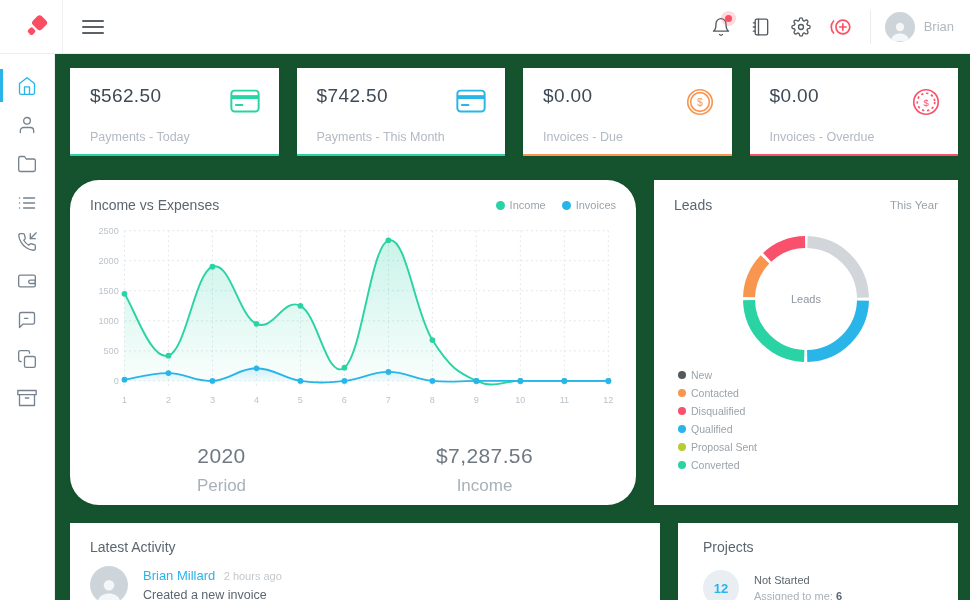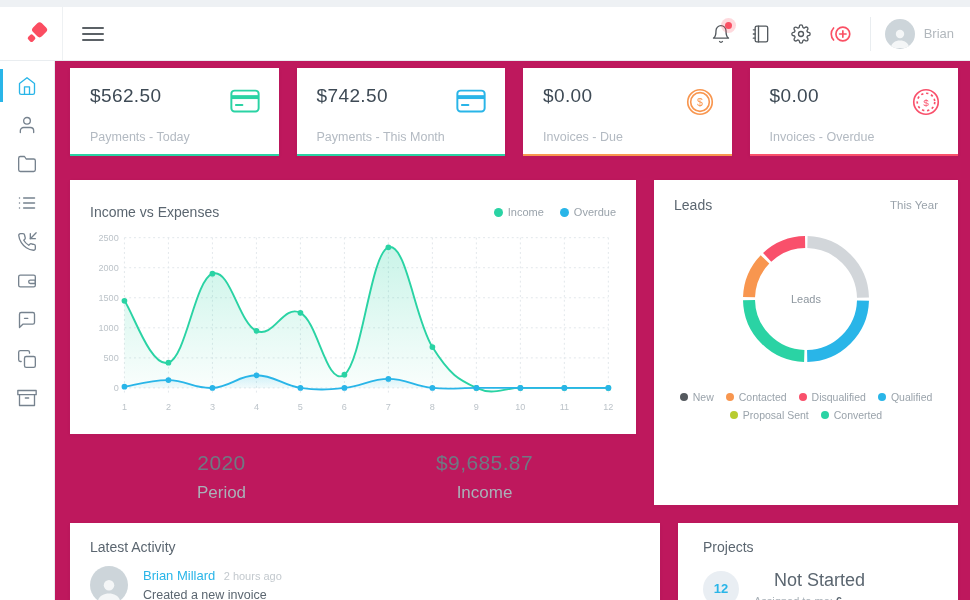--- a/index.html
+++ b/index.html
@@ -1,20 +1,20 @@
 <!DOCTYPE html>
 <html><head>
 <meta charset="utf-8">
 <style>
   * { margin:0; padding:0; box-sizing:border-box; }
   html,body { width:970px; height:600px; overflow:hidden; background:#eef1f4;
     font-family:"Liberation Sans", sans-serif; }
 
   
-  .header { position:absolute; top:7px; left:0; right:0; height:54px; background:#fff;
+  .header { position:absolute; top:0; left:0; right:0; height:54px; background:#fff;
     border-bottom:1px solid #e9edf0; display:flex; align-items:stretch; z-index:5;padding-left:8px; }
   .logo-box { width:55px; display:flex; align-items:center; justify-content:center;
     border-right:1px solid #eef1f3; }
   .hamburger { width:22px; display:flex; flex-direction:column; justify-content:center;
     gap:4px; margin-left:19px; cursor:pointer; }
   .hamburger span { display:block; height:2px; background:#5b6166; border-radius:1px; }
   .hd-spacer { flex:1; }
   .hd-icons { display:flex; align-items:center; gap:6px; }
   .icon-btn { width:34px; height:34px; display:flex; align-items:center; justify-content:center;
     color:#53595e; cursor:pointer; position:relative; }
@@ -29,72 +29,72 @@
   
   .sidebar { position:absolute; top:54px; left:0; bottom:0; width:55px; background:#fff;
     border-right:1px solid #e9edf0; padding-top:12px; z-index:4; }
   .side-item { height:39px; display:flex; align-items:center; justify-content:center;
     color:#76828e; cursor:pointer; position:relative; }
   .side-item.active { color:#29b5e8; }
   .side-item.active::before { content:""; position:absolute; left:0; top:3px; bottom:3px;
     width:3px; background:#29b5e8; }
 
   
-  .main { position:absolute; top:54px; left:55px; right:0; bottom:0; background:#be185d;
+  .main { position:absolute; top:54px; left:55px; right:0; bottom:0; background:#14532d;
     padding:14px 12px 0 15px; overflow:hidden; }
 
   .cards-row { display:flex; gap:18px; margin-bottom:24px; }
   .stat-card { flex:1; height:88px; background:#fff; border-bottom:2px solid #ccc;
     box-shadow:0 1px 4px rgba(30,40,50,.05); padding:17px 18px 0 20px;
     display:flex; justify-content:space-between; cursor:pointer; }
   .stat-value { font-size:19px; color:#3e4a55; letter-spacing:.4px; }
   .stat-label { font-size:12.5px; color:#b3bac2; margin-top:23px; }
   .stat-icon { margin-top:3px; }
 
   .row2 { display:flex; gap:18px; margin-bottom:18px; }
   .panel { background:#fff; box-shadow:0 1px 4px rgba(30,40,50,.05); }
-  .chart-panel { width:590px; height:254px; padding:24px 20px 0 20px; }
+  .chart-panel { width:590px; height:325px; padding:17px 20px 0 20px;border-radius:29px; }
   .leads-panel { width:316px; height:325px; padding:17px 20px 12px 20px; }
   .panel-head { display:flex; justify-content:space-between; align-items:center; }
   .panel-title { font-size:14px; color:#5b6670; }
   .panel-sub { font-size:11.5px; color:#9aa3ab; cursor:pointer; }
 
   .legend { display:flex; gap:16px; }
   .legend-item { display:flex; align-items:center; gap:5px; cursor:pointer; }
   .legend-dot { width:9px; height:9px; border-radius:50%; background:#999; }
   .legend-label { font-size:11px; color:#9aa3ab; }
 
   #line-chart { margin-top:10px; }
   .summary-row { display:flex; margin-top:14px; }
   .summary-cell { flex:1; text-align:center; }
   .summary-value { font-size:21px; color:#6f7983; letter-spacing:.4px; }
   .summary-label { font-size:17px; color:#a9b1b8; margin-top:8px; }
 
   #donut-chart { display:flex; justify-content:center; margin-top:16px; }
-  .leads-legend { display:flex; flex-wrap:wrap; justify-content:center; margin-top:22px;
-    row-gap:6px; column-gap:12px; padding:0 4px; }
+  .leads-legend { display:flex; flex-wrap:wrap; justify-content:center; 
+    row-gap:6px; column-gap:12px; padding:0 4px;flex-direction:column; }
   .leads-legend .legend-label { font-size:10.5px; }
   .leads-legend .legend-dot { width:8px; height:8px; }
 
   .row3 { display:flex; gap:18px; }
   .activity-panel { width:590px; height:150px; padding:16px 20px 0 20px; }
   .projects-panel { width:280px; height:150px; padding:16px 20px 0 25px; }
 
   .activity-item { display:flex; gap:15px; margin-top:11px; }
   .avatar-lg { width:38px; height:38px; border-radius:50%; background:#cdd5da; overflow:hidden;
     display:flex; align-items:flex-end; justify-content:center; flex-shrink:0; }
   .act-name { font-size:13px; color:#29b5e8; cursor:pointer; }
   .act-time { font-size:11px; color:#c3c9ce; margin-left:4px; }
   .act-action { font-size:12.5px; color:#5b6670; margin-top:4px; }
 
   .project-item { display:flex; gap:15px; margin-top:15px; align-items:center; }
   .count-badge { width:36px; height:36px; border-radius:50%; background:#e9eef3;
     color:#29b5e8; font-weight:bold; font-size:13px; display:flex; align-items:center;
     justify-content:center; flex-shrink:0; }
-  .proj-status { font-size:18px; color:#5b6670;margin-left:20px; }
+  .proj-status { font-size:11px; color:#5b6670; }
   .proj-assigned { font-size:11px; color:#a9b1b8; margin-top:4px; }
   .proj-assigned b { color:#5b6670; }
 
   svg.ic { display:block; }
 </style>
 </head>
 <body>
 
 <div class="header">
   <div class="logo-box">
@@ -278,21 +278,21 @@
     <div class="panel chart-panel">
       <div class="panel-head">
         <div class="panel-title">Income vs Expenses</div>
         <div class="legend">
           <div class="legend-item">
             <span class="legend-dot" style="background-color: rgb(42, 211, 164);"></span>
             <span class="legend-label">Income</span>
           </div>
           <div class="legend-item">
             <span class="legend-dot" style="background-color: rgb(41, 181, 232);"></span>
-            <span class="legend-label">Overdue</span>
+            <span class="legend-label">Invoices</span>
           </div>
         </div>
       </div>
       <div id="line-chart"><svg width="100%" viewBox="0 0 550 212" font-family="Liberation Sans, sans-serif">
             <defs>
               <linearGradient id="g0" x1="0" y1="0" x2="0" y2="1">
                 <stop offset="0" stop-color="#2ad3a4" stop-opacity="0.25"></stop>
                 <stop offset="1" stop-color="#2ad3a4" stop-opacity="0.02"></stop>
               </linearGradient>
               <linearGradient id="g1" x1="0" y1="0" x2="0" y2="1">
@@ -364,21 +364,21 @@
             <circle cx="450" cy="165.14285714285714" r="3" fill="#29b5e8"></circle>
             <circle cx="496" cy="165.14285714285714" r="3" fill="#29b5e8"></circle>
             <circle cx="542" cy="165.14285714285714" r="3" fill="#29b5e8"></circle>
           </svg></div>
       <div class="summary-row">
         <div class="summary-cell">
           <div class="summary-value">2020</div>
           <div class="summary-label">Period</div>
         </div>
         <div class="summary-cell">
-          <div class="summary-value">$9,685.87</div>
+          <div class="summary-value">$7,287.56</div>
           <div class="summary-label">Income</div>
         </div>
       </div>
     </div>
 
     <div class="panel leads-panel">
       <div class="panel-head">
         <div class="panel-title">Leads</div>
         <div class="panel-sub">This Year</div>
       </div>

